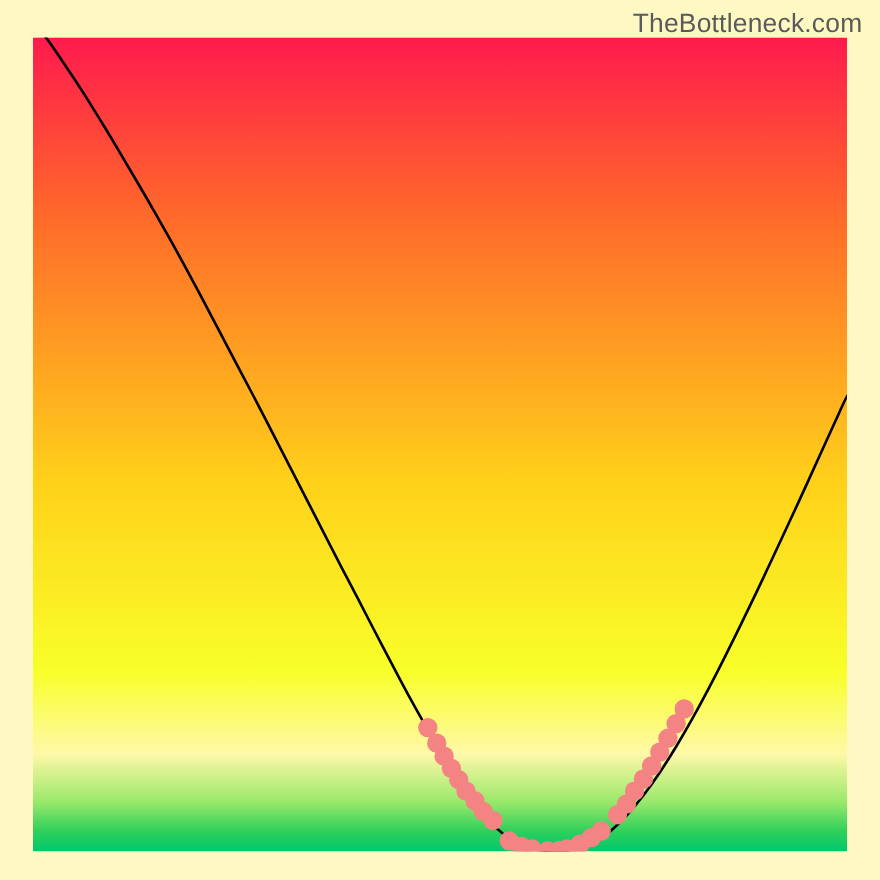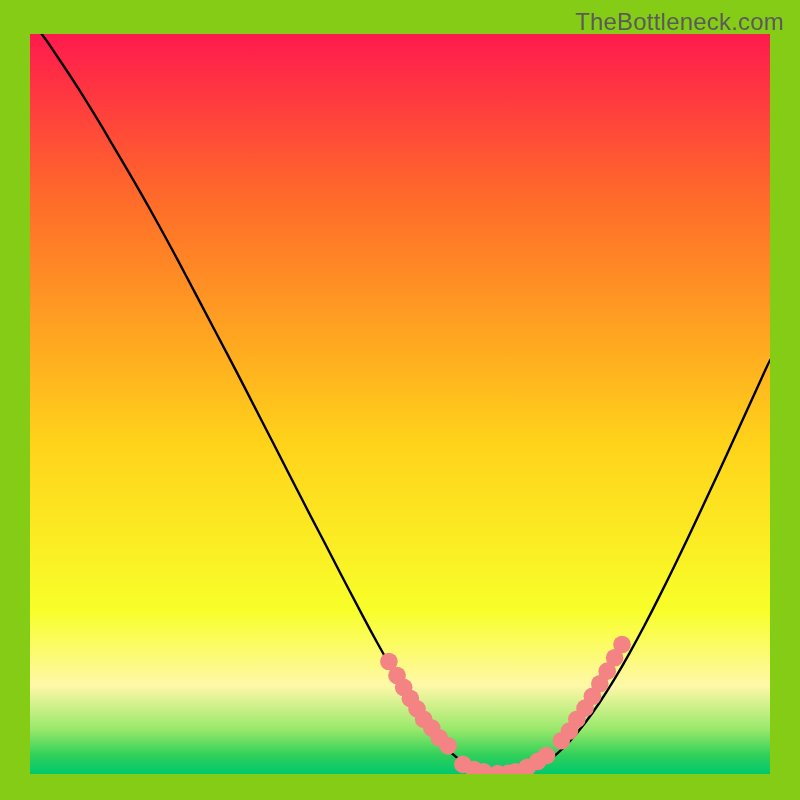--- a/index.html
+++ b/index.html
@@ -7,21 +7,21 @@
     padding: 0;
     width: 800px;
     height: 800px;
     background: #000;
     overflow: hidden;
   }
   .outer {
     position: relative;
     width: 800px;
     height: 800px;
-    background: #84cc16;
+    background: #fef9c3;
   }
   .watermark {
     position: absolute;
     top: 8px;
     right: 16px;
     font-family: Arial, Helvetica, sans-serif;
     font-size: 24px;
     color: #5a5a5a;
     letter-spacing: 0.2px;
     user-select: none;

